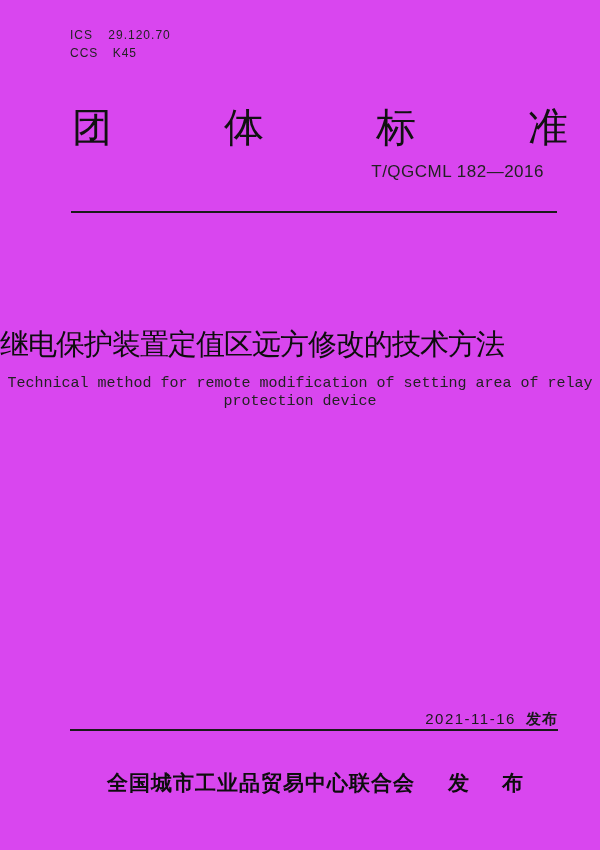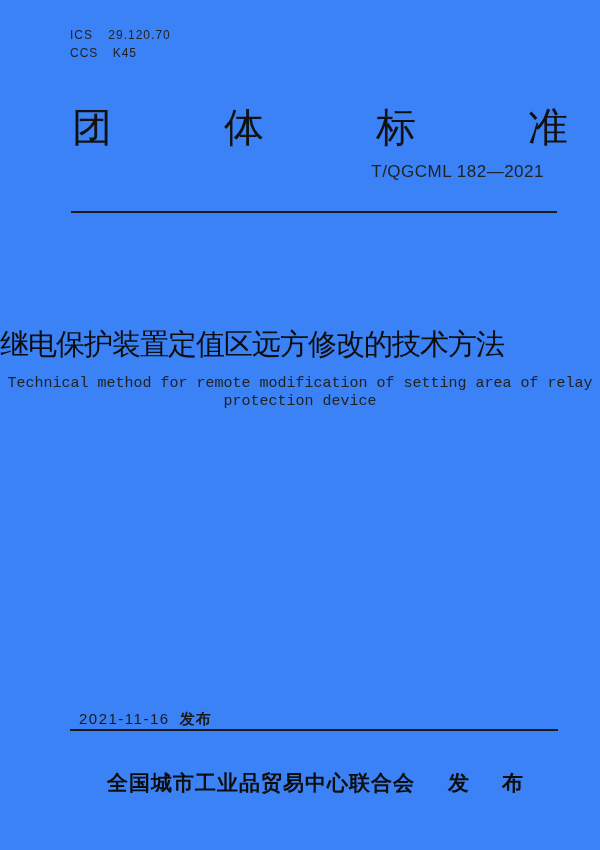--- a/index.html
+++ b/index.html
@@ -6,21 +6,21 @@
   html, body { background: #ffffff; }
   body {
     width: 600px; height: 850px;
     font-family: "Liberation Sans", sans-serif;
     color: #1a1a1a;
     position: relative;
     overflow: hidden;
   }
   .page {
     position: absolute; inset: 0;
-    background: #3b82f6;
+    background: #d946ef;
   }
   .ics-block {
     position: absolute; left: 70px; top: 26px;
     font-size: 12px; line-height: 18px; letter-spacing: 1px;
     color: #222;
   }
   .code-line .code-label { display: inline-block; min-width: 24px; }
   .code-line .code-value { display: inline-block; margin-left: 10px; }
 
   .doc-type-row {
@@ -53,22 +53,22 @@
 
   .subtitle-en {
     position: absolute; left: 0; right: 0; top: 375px;
     text-align: center;
     font-family: Liberation Mono, monospace;
     font-size: 15px; line-height: 18px;
     color: #222;
   }
 
   .date-row {
-    position: absolute; left: 79px; right: 42px; top: 710px;
-    display: flex; justify-content: flex-start; align-items: baseline;
+    position: absolute; left: 70px; right: 42px; top: 710px;
+    display: flex; justify-content: flex-end; align-items: baseline;
     font-size: 15px; line-height: 18px; gap: 40px;
   }
   .date-value { letter-spacing: 1.5px; }
   .date-label { font-weight: 700; margin-left: 6px; letter-spacing: 1px; }
 
   .publisher-row {
     position: absolute; left: 0; right: 0; top: 771px;
     text-align: center;
     font-size: 21px; line-height: 24px; font-weight: 700;
     letter-spacing: 1px;
@@ -94,21 +94,21 @@
     </div>
   </div>
 
   <div class="doc-type-row">
     <span>团</span>
     <span>体</span>
     <span>标</span>
     <span>准</span>
   </div>
 
-  <div class="standard-number">T/QGCML 182—2021</div>
+  <div class="standard-number">T/QGCML 182—2016</div>
 
   <div class="rule rule-top"></div>
 
   <h1 class="main-title">继电保护装置定值区远方修改的技术方法</h1>
 
   <div class="subtitle-en">Technical method for remote modification of setting area of relay protection device</div>
 
   <div class="date-row">
     <div class="date-item">
       <span class="date-value">2021-11-16</span>

